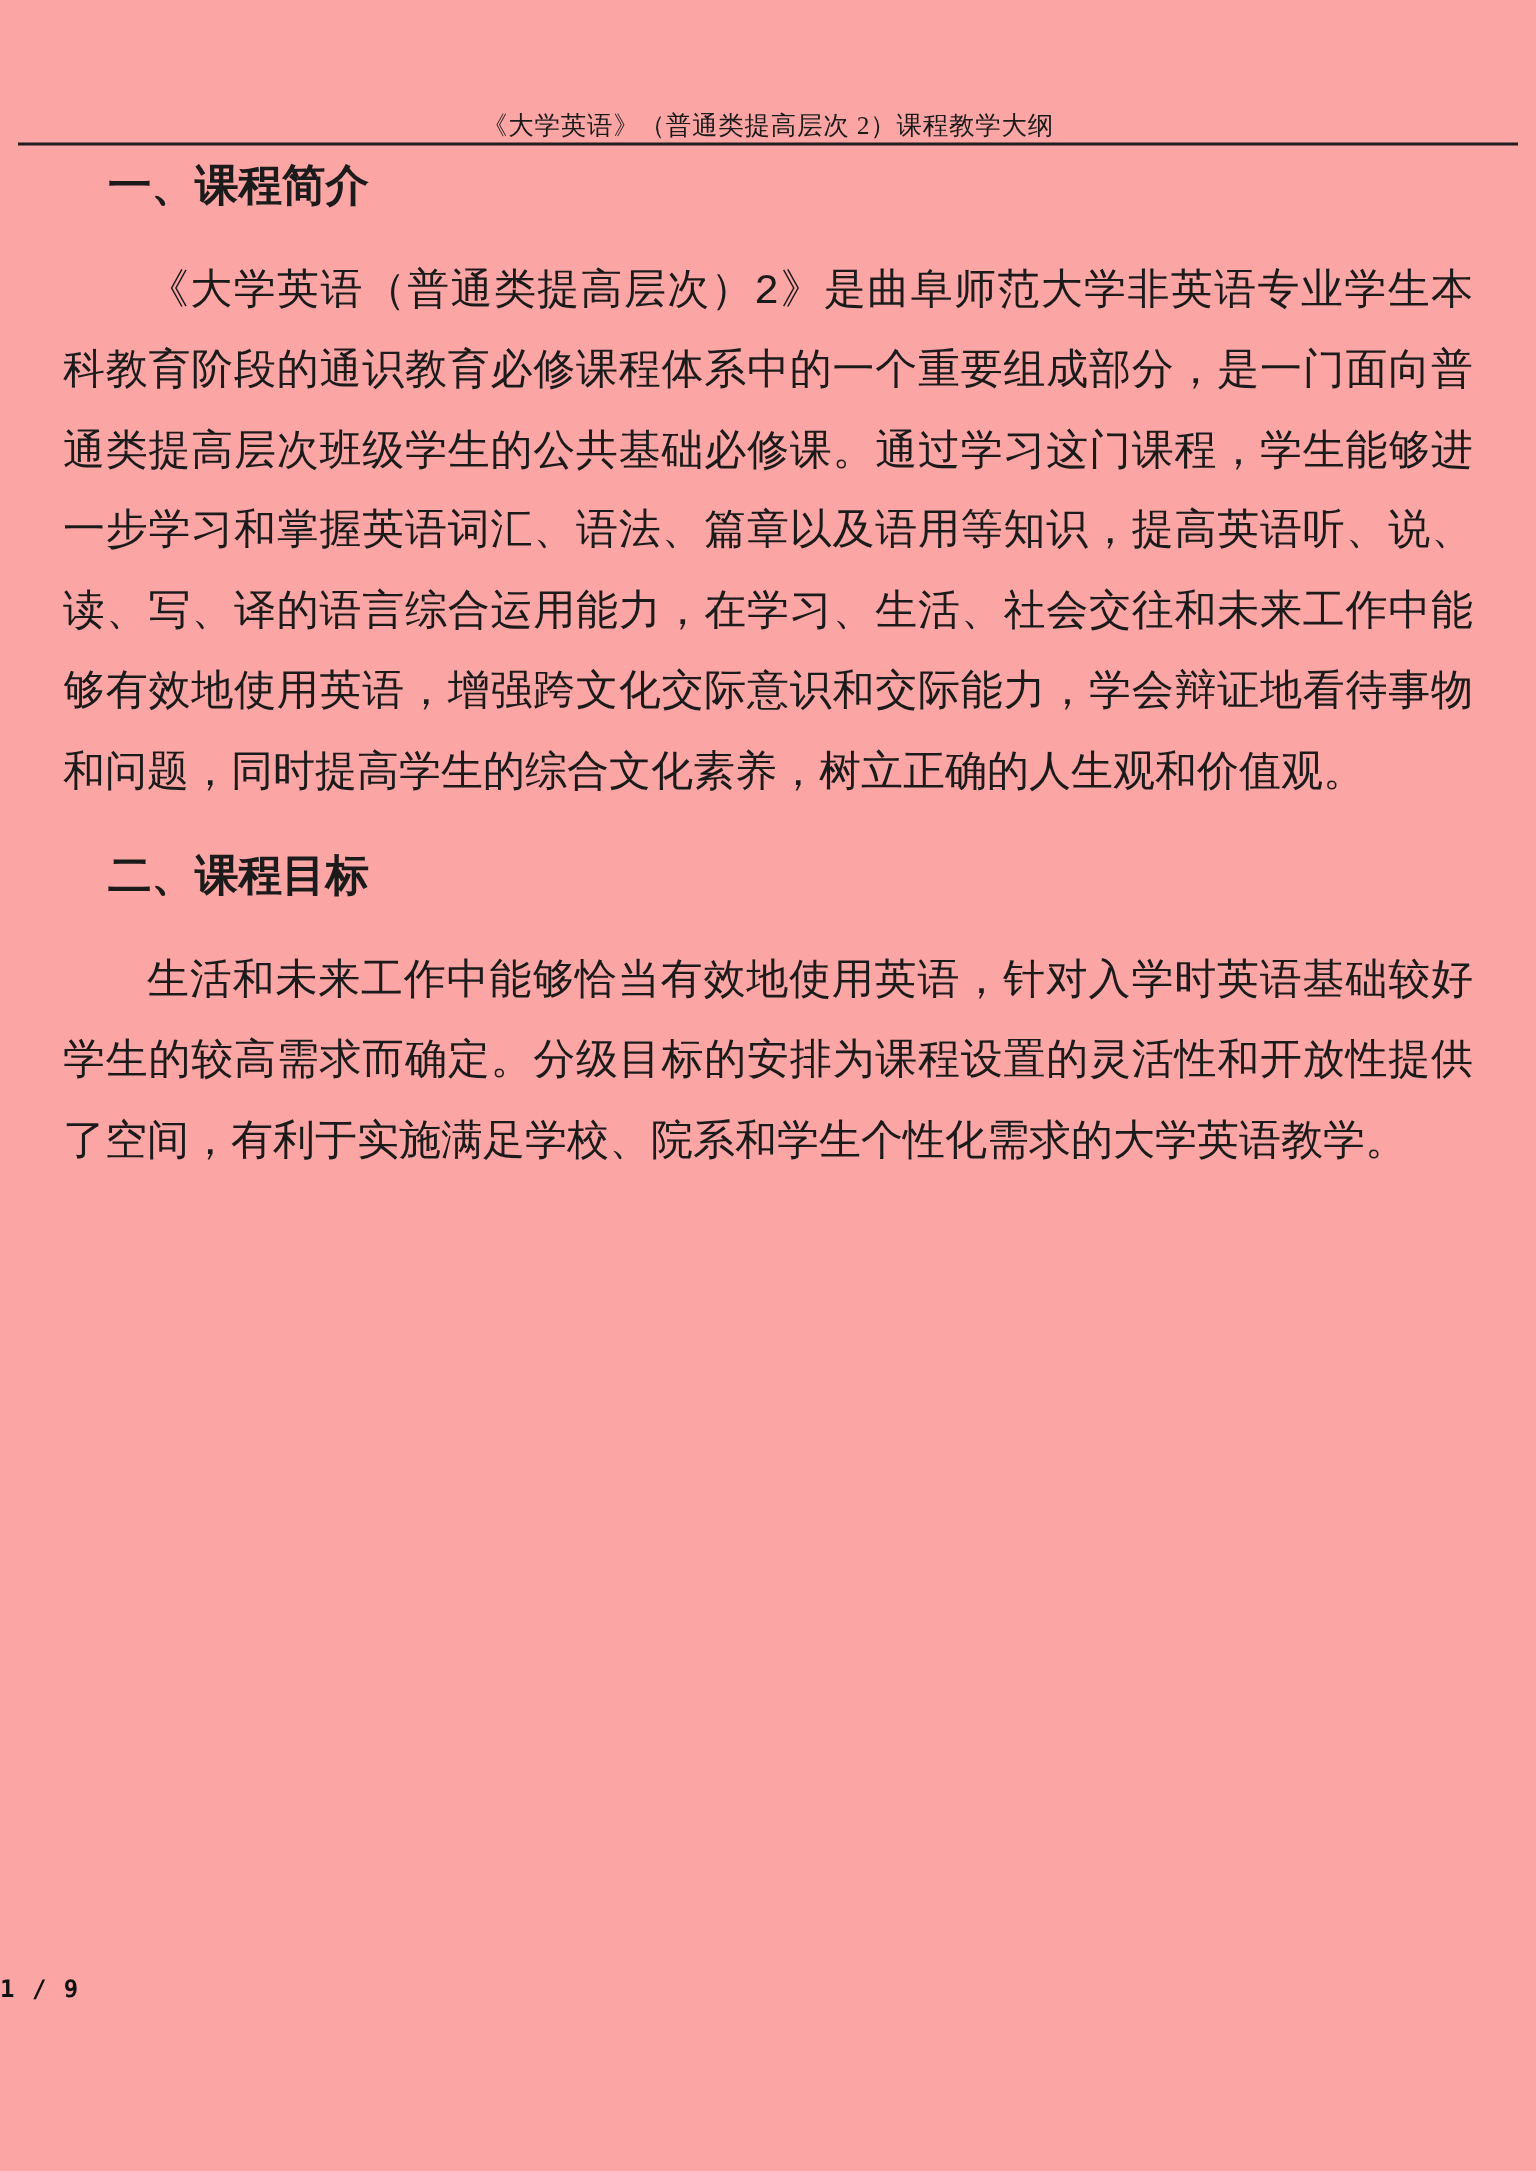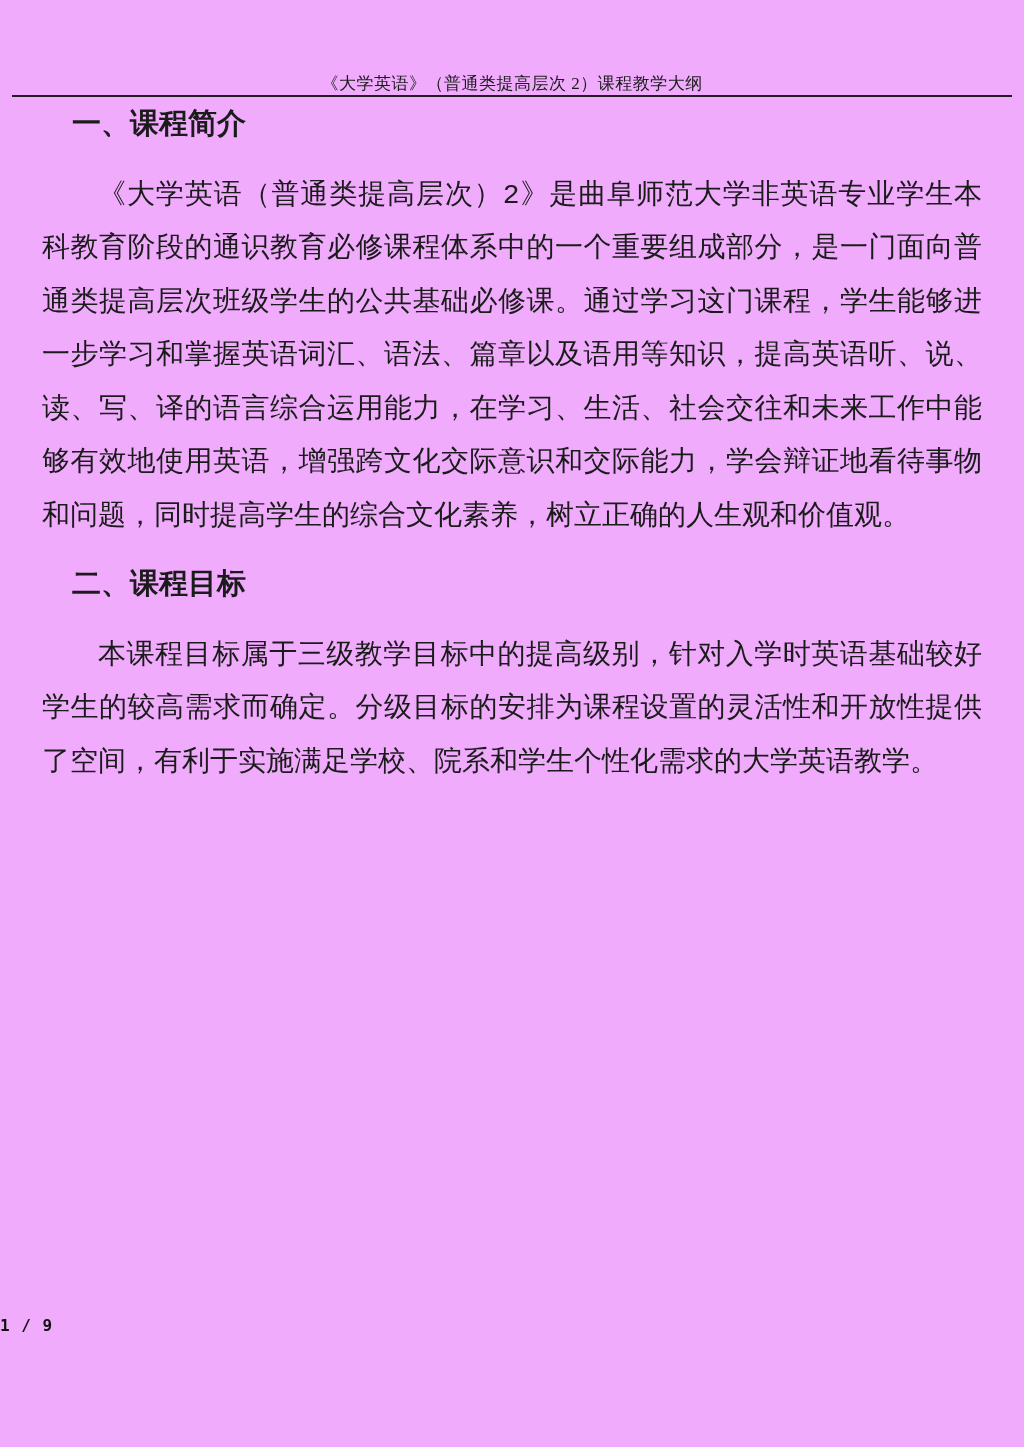--- a/index.html
+++ b/index.html
@@ -11,21 +11,21 @@
     width: 1024px;
     height: 1447px;
     position: relative;
     overflow: hidden;
     font-family: "Liberation Serif", "DejaVu Serif", serif;
     color: #1b1b1b;
   }
   .page {
     position: absolute;
     inset: 0;
-    background: #f0abfc;
+    background: #fca5a5;
   }
   .page-header-title {
     position: absolute;
     top: 72px;
     left: 0;
     width: 100%;
     text-align: center;
     font-size: 17px;
     letter-spacing: 0.5px;
     color: #1b1b1b;
@@ -82,18 +82,18 @@
 <div class="page">
 
   <div class="page-header-title">《大学英语》（普通类提高层次 2）课程教学大纲</div>
 
   <div class="page-header-rule"></div>
 
   <div class="doc-content">
     <h2 class="doc-heading">一、课程简介</h2>
     <p class="doc-para">《大学英语（普通类提高层次）2》是曲阜师范大学非英语专业学生本科教育阶段的通识教育必修课程体系中的一个重要组成部分，是一门面向普通类提高层次班级学生的公共基础必修课。通过学习这门课程，学生能够进一步学习和掌握英语词汇、语法、篇章以及语用等知识，提高英语听、说、读、写、译的语言综合运用能力，在学习、生活、社会交往和未来工作中能够有效地使用英语，增强跨文化交际意识和交际能力，学会辩证地看待事物和问题，同时提高学生的综合文化素养，树立正确的人生观和价值观。</p>
     <h2 class="doc-heading">二、课程目标</h2>
-    <p class="doc-para">本课程目标属于三级教学目标中的提高级别，针对入学时英语基础较好学生的较高需求而确定。分级目标的安排为课程设置的灵活性和开放性提供了空间，有利于实施满足学校、院系和学生个性化需求的大学英语教学。</p>
+    <p class="doc-para">生活和未来工作中能够恰当有效地使用英语，针对入学时英语基础较好学生的较高需求而确定。分级目标的安排为课程设置的灵活性和开放性提供了空间，有利于实施满足学校、院系和学生个性化需求的大学英语教学。</p>
   </div>
 
   <div class="page-footer">1 / 9</div>
 
 </div>
 
 </body></html>

